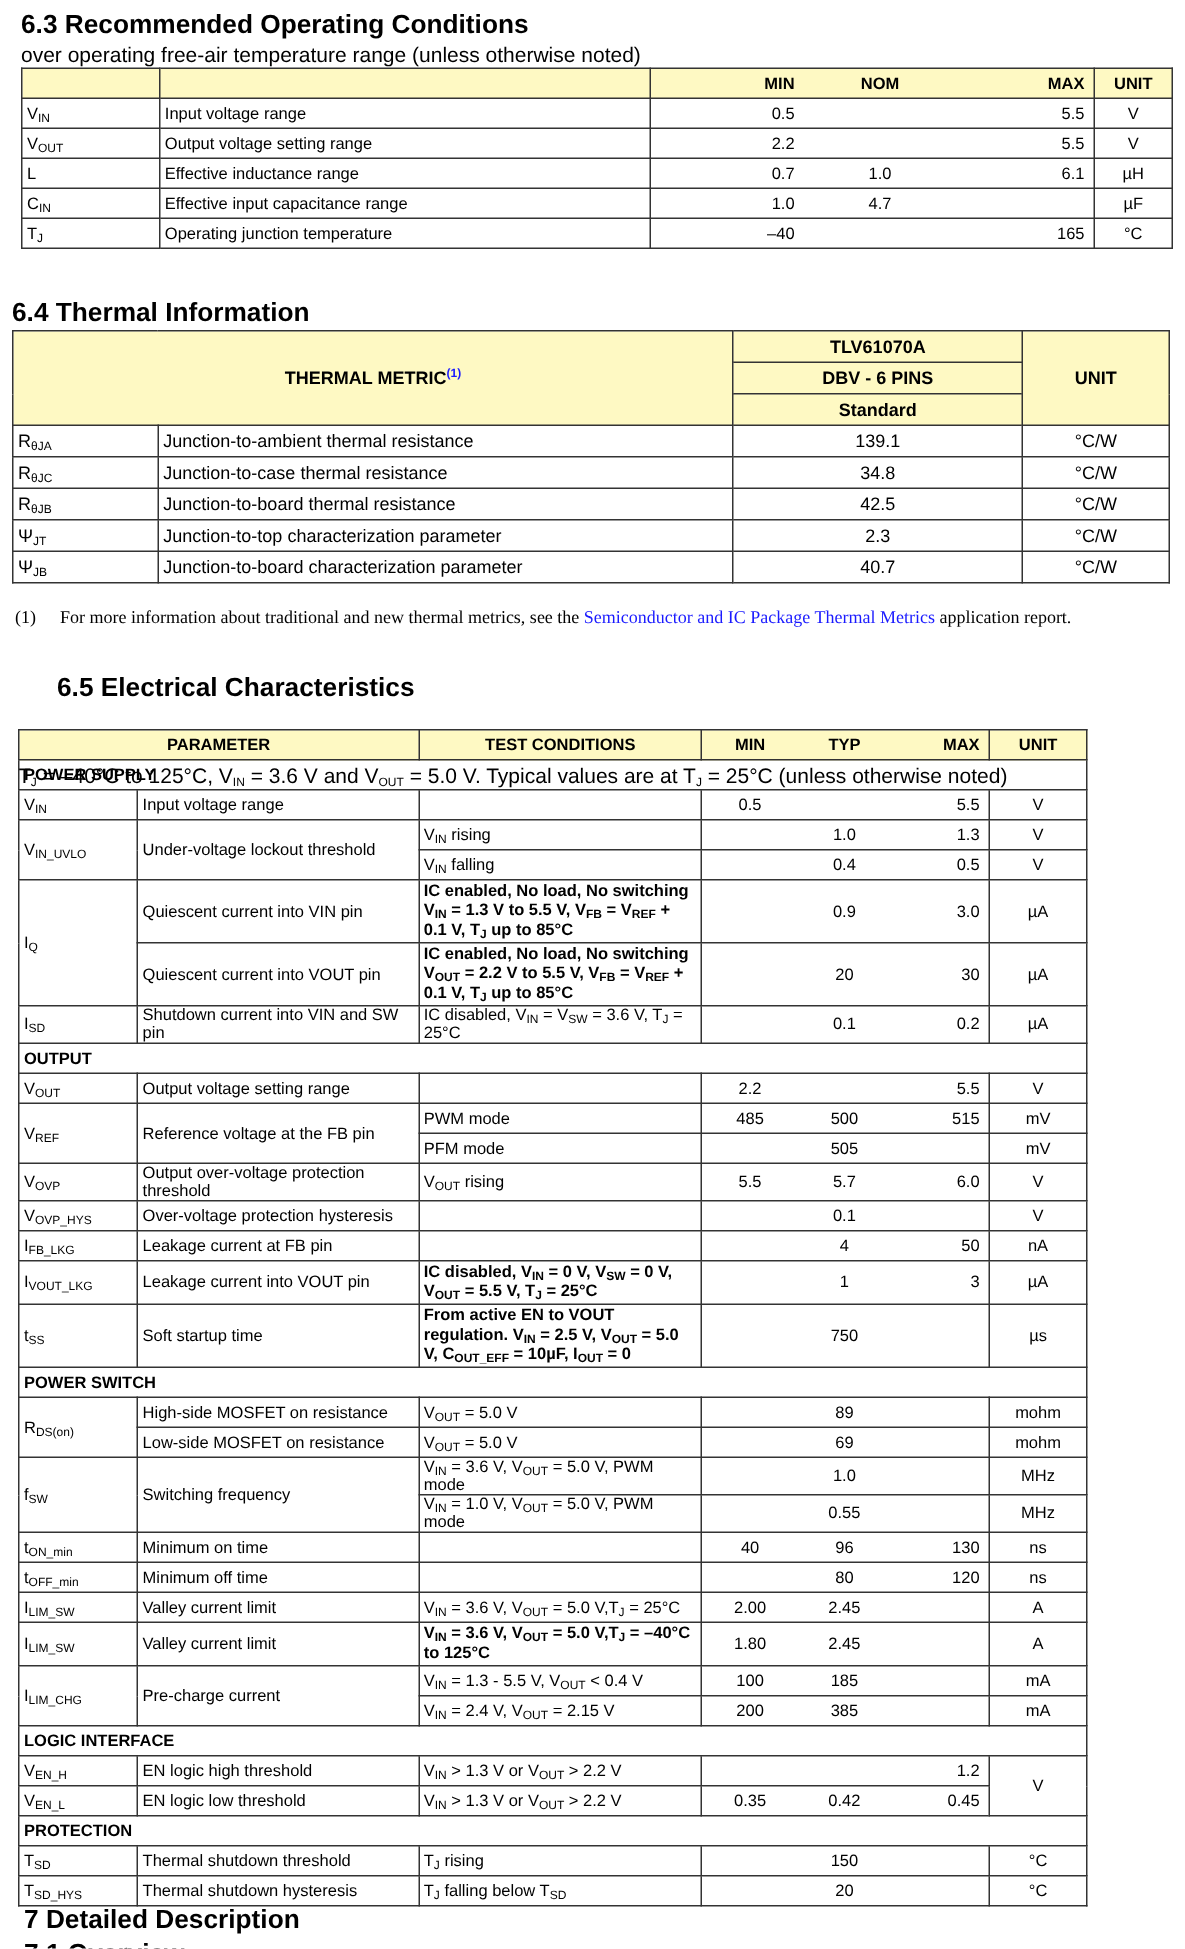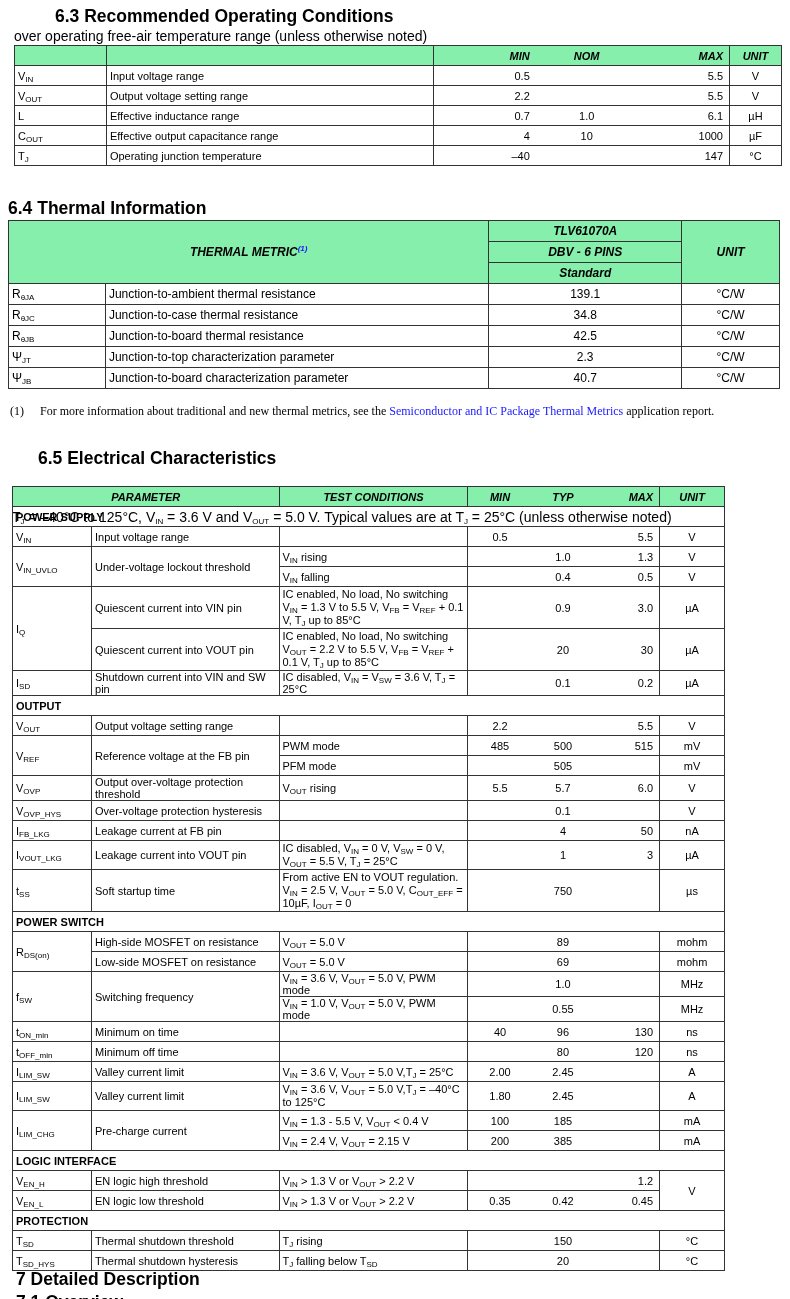--- a/index.html
+++ b/index.html
@@ -1,37 +1,37 @@
 <!DOCTYPE html>
 <html><head>
 <meta charset="utf-8">
 <style>
   html, body { margin: 0; padding: 0; background: #ffffff; }
   body { width: 790px; height: 1299px; overflow: hidden; position: relative; font-family: "Liberation Sans", sans-serif; color: #000; }
   .h2 { position: absolute; font-weight: bold; font-size: 17.5px; left: 14px; }
   .sub { position: absolute; font-size: 14px; left: 14px; }
   table { position: absolute; border-collapse: collapse; font-size: 11px; }
   td, th { border: 1px solid #333; padding: 0 3px; height: 19px; line-height: 12px; }
-  th { background: #86efac; font-weight: bold; font-size: 11px; font-style: italic; }
+  th { background: #fef9c3; font-weight: bold; font-size: 11px; }
   .r { text-align: right; padding-right: 6px; }
   .c { text-align: center; }
   .sec td { font-weight: bold; }
   sub { font-size: 8px; vertical-align: -2px; line-height: 0; }
   .link { color: #1a1aff; }
   .fnref { color: #1a1aff; font-size: 8px; vertical-align: super; line-height: 0; }
   .noborder-r { border-right: none; }
   .noborder-l { border-left: none; }
-  .multi { line-height: 13px; padding-top: 1px; padding-bottom: 1px; }
+  .multi { line-height: 13px; padding-top: 1px; padding-bottom: 1px; font-weight: bold; }
   .th14 td, .th14 th { height: 20px; font-size: 12px; }
   .foot { position: absolute; font-size: 12px; left: 10px; top: 404px; width: 770px; line-height: 15px; font-family: Liberation Serif, serif; }
 </style>
 </head>
 <body>
 
-<div class="h2" style="top:6px;margin-left:41px;">6.3 Recommended Operating Conditions</div>
+<div class="h2" style="top:6px;">6.3 Recommended Operating Conditions</div>
 <div class="sub" style="top:28px;text-align:center;">over operating free-air temperature range (unless otherwise noted)</div>
 
 <table style="left:14px; top:45px; width:768px;">
   <colgroup>
       <col style="width:92px">
       <col style="width:328px">
       <col style="width:102px">
       <col style="width:102px">
       <col style="width:92px">
       <col style="width:52px">
@@ -65,33 +65,33 @@
       </tr>
       <tr>
         <td><span>L</span><sub></sub></td>
         <td>Effective inductance range</td>
         <td class="r noborder-r">0.7</td>
         <td class="c noborder-l noborder-r">1.0</td>
         <td class="r noborder-l">6.1</td>
         <td class="c">µH</td>
       </tr>
       <tr>
-        <td><span>C</span><sub>OUT</sub></td>
-        <td>Effective output capacitance range</td>
-        <td class="r noborder-r">4</td>
-        <td class="c noborder-l noborder-r">10</td>
-        <td class="r noborder-l">1000</td>
+        <td><span>C</span><sub>IN</sub></td>
+        <td>Effective input capacitance range</td>
+        <td class="r noborder-r">1.0</td>
+        <td class="c noborder-l noborder-r">4.7</td>
+        <td class="r noborder-l"></td>
         <td class="c">µF</td>
       </tr>
       <tr>
         <td><span>T</span><sub>J</sub></td>
         <td>Operating junction temperature</td>
         <td class="r noborder-r">–40</td>
         <td class="c noborder-l noborder-r"></td>
-        <td class="r noborder-l">147</td>
+        <td class="r noborder-l">165</td>
         <td class="c">°C</td>
       </tr>
     </tbody>
 </table>
 
 <div class="h2" style="top:198px; left:8px;text-align:center;">6.4 Thermal Information</div>
 
 <table class="th14" style="left:8px; top:220px; width:772px; font-size:12px;">
   <colgroup>
       <col style="width:97px">

